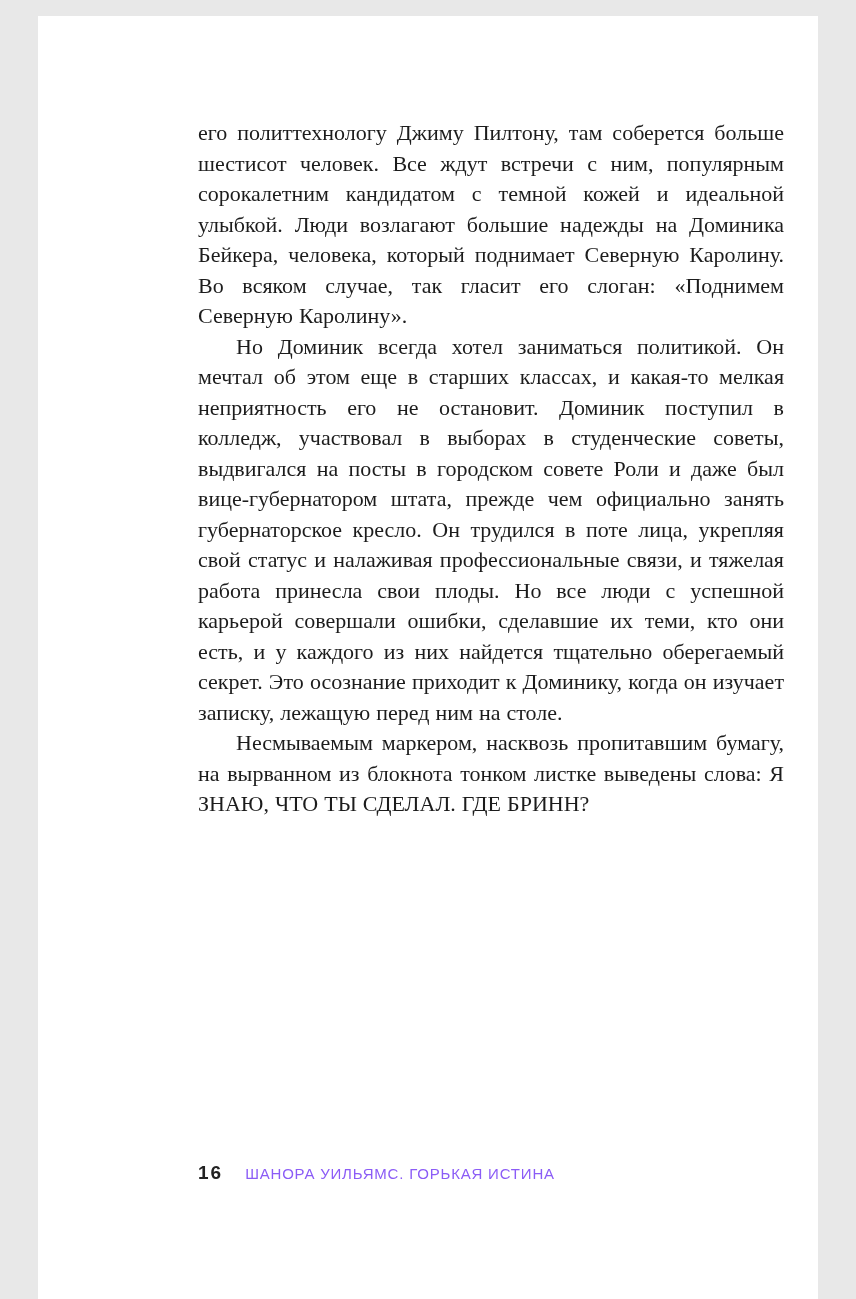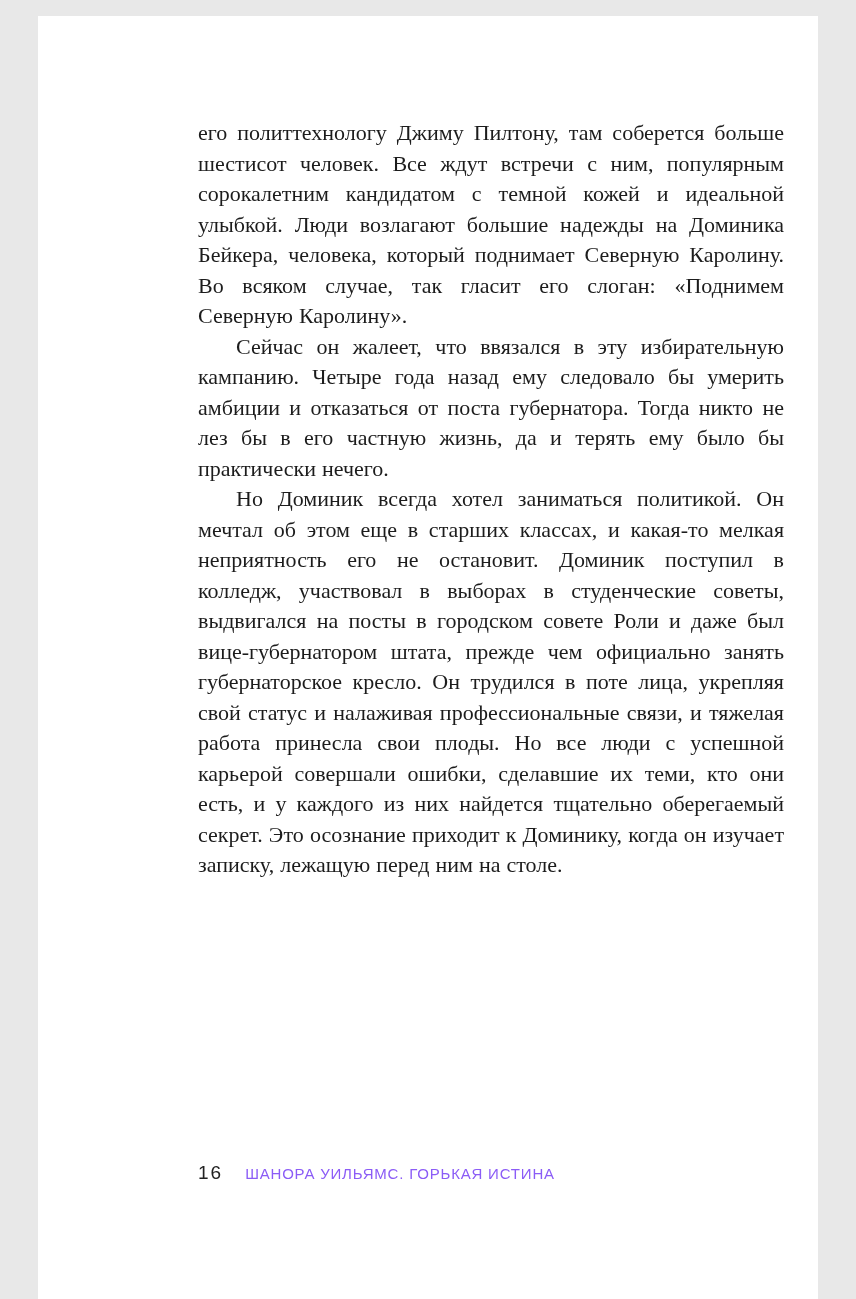--- a/index.html
+++ b/index.html
@@ -41,40 +41,40 @@
       left: 160px;
       top: 1146px;
       width: 586px;
       display: flex;
       align-items: baseline;
       font-family: "Liberation Sans", "DejaVu Sans", sans-serif;
       color: #222222;
     }
     .footer .page-number {
       font-size: 19px;
-      font-weight: 400;
+      font-weight: 700;
       letter-spacing: 2px;
       margin-right: 22px;
     }
     .footer .running-title {
       font-size: 15px;
       font-weight: 400;
       letter-spacing: 0.8px;
       color: #8b5cf6;
     }
   </style>
 </head>
 <body>
 
 <div class="page">
 
   <div class="text-block" lang="ru">
     <p>его политтехнологу Джиму Пилтону, там соберется больше шестисот человек. Все ждут встречи с ним, популярным сорокалетним кандидатом с темной кожей и идеальной улыбкой. Люди возлагают большие надежды на Доминика Бейкера, человека, который поднимает Северную Каролину. Во всяком случае, так гласит его слоган: «Поднимем Северную Каролину».</p>
-    <p class="indent">Сейчас он жалеет, что ввязался в эту избирательную кампанию. Четыре года назад ему следовало бы умерить амбиции и отказаться от поста губернатора. Тогда никто не лез бы в его частную жизнь, да и терять ему было бы практически нечего.</p>
     <p class="indent">Но Доминик всегда хотел заниматься политикой. Он мечтал об этом еще в старших классах, и какая-то мелкая неприятность его не остановит. Доминик поступил в колледж, участвовал в выборах в студенческие советы, выдвигался на посты в городском совете Роли и даже был вице-губернатором штата, прежде чем официально занять губернаторское кресло. Он трудился в поте лица, укрепляя свой статус и налаживая профессиональные связи, и тяжелая работа принесла свои плоды. Но все люди с успешной карьерой совершали ошибки, сделавшие их теми, кто они есть, и у каждого из них найдется тщательно оберегаемый секрет. Это осознание приходит к Доминику, когда он изучает записку, лежащую перед ним на столе.</p>
+    <p class="indent">Несмываемым маркером, насквозь пропитавшим бумагу, на вырванном из блокнота тонком листке выведены слова: Я ЗНАЮ, ЧТО ТЫ СДЕЛАЛ. ГДЕ БРИНН?</p>
   </div>
 
   <div class="footer">
     <span class="page-number">16</span>
     <span class="running-title">ШАНОРА УИЛЬЯМС. ГОРЬКАЯ ИСТИНА</span>
   </div>
 
 </div>
 
 </body></html>

